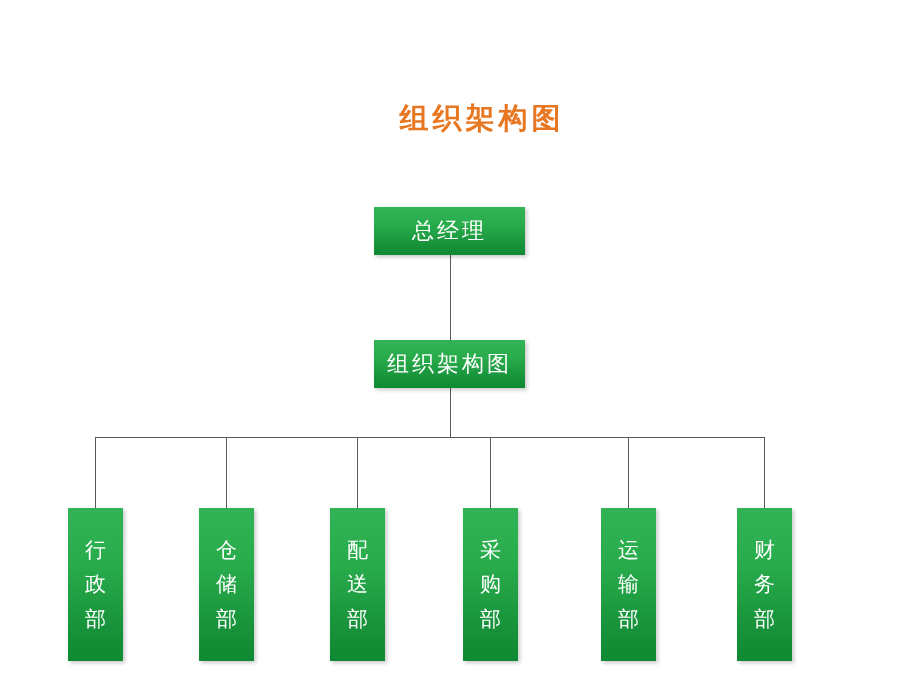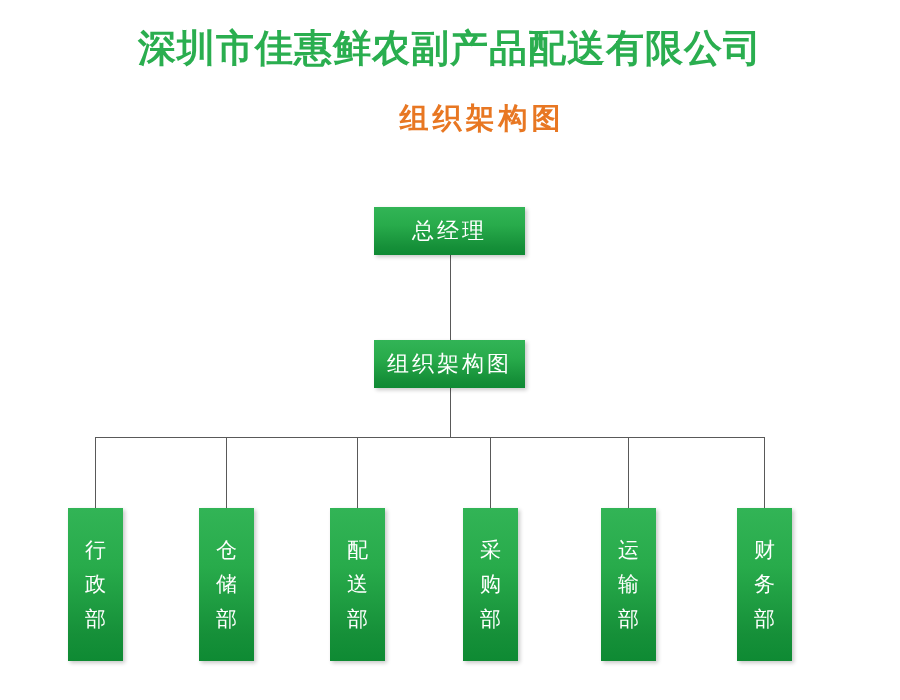--- a/index.html
+++ b/index.html
@@ -93,21 +93,20 @@
     width: 100%;
     text-align: center;
     white-space: pre-line;
   }
 </style>
 </head>
 <body>
 
 <div id="chart-root">
 
-  <div class="title">深圳市佳惠鲜农副产品配送有限公司</div>
 
   <div class="subtitle">组织架构图</div>
 
   <div class="connector v" style="left:450px; top:255px; height:85px;"></div>
 
   <div class="connector v" style="left:450px; top:388px; height:49px;"></div>
 
   <div class="connector h" style="left:95px; top:437px; width:669px;"></div>
 
   <div class="connector v" style="left:95px;  top:437px; height:71px;"></div>

